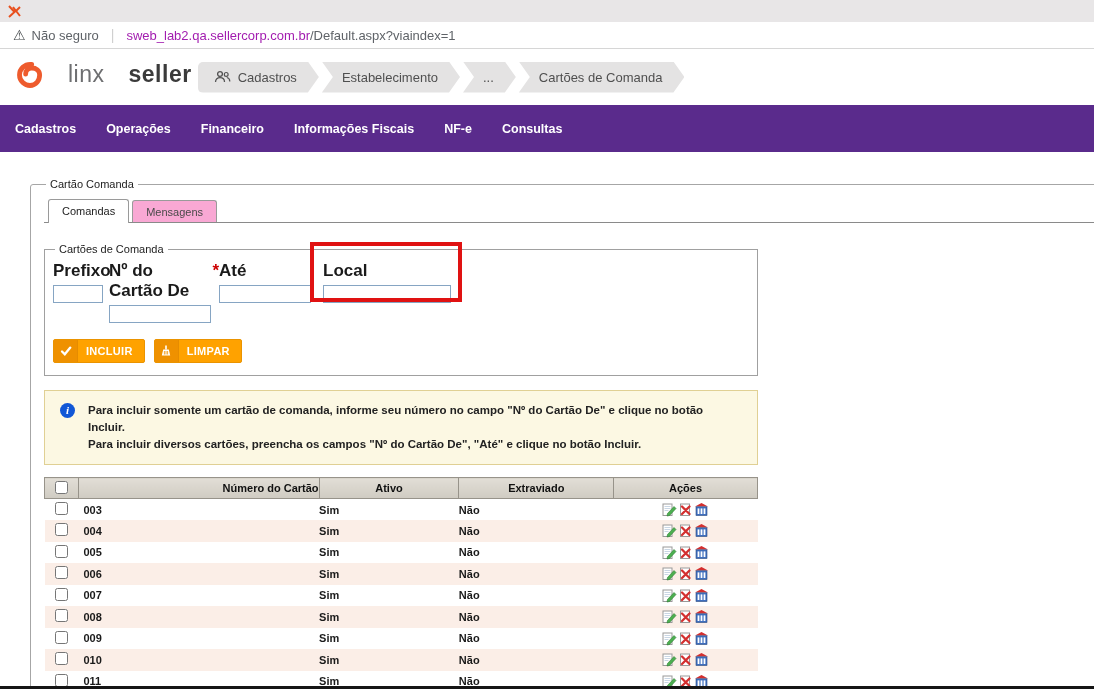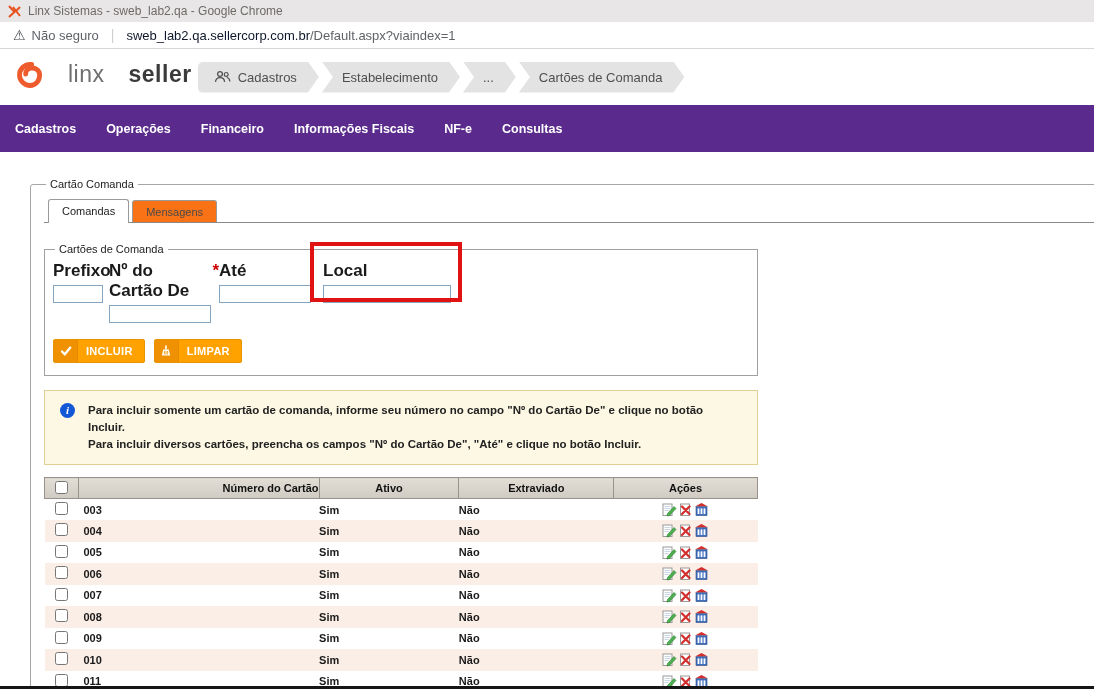--- a/index.html
+++ b/index.html
@@ -7,21 +7,21 @@
     font-family:"Liberation Sans","DejaVu Sans",sans-serif; position:relative; }
 
   
   .titlebar { height:22px; background:#e8e6e7; display:flex; align-items:center;
     padding-left:8px; gap:7px; font-size:12px; color:#6e6a66; }
   .addressbar { height:27px; background:#fff; border-bottom:1px solid #d6d6d6;
     display:flex; align-items:center; padding-left:13px; font-size:13px; gap:6px; }
   .warn-glyph { font-size:14px; color:#3c4043; line-height:1; }
   .sec-label { color:#5f6368;text-align:center; }
   .addr-divider { color:#d0d0d0; padding:0 6px; font-size:14px; }
-  .url-domain { color:#0f172a; }
+  .url-domain { color:#a21caf; }
   .url-path { color:#5f6368; }
 
   
   .appheader { height:56px; display:flex; align-items:center; padding-left:16px; background:#fff; }
   .logo { display:flex; align-items:baseline; gap:24px; min-width:168px; }
   .logo-swirl { align-self:center; }
   .logo-linx { font-size:23px; color:#6e6f71; letter-spacing:0.5px; }
   .logo-seller { font-size:23px; color:#3b3b3b; font-weight:bold; letter-spacing:0.5px; }
   .breadcrumb { display:flex; align-items:center; margin-left:6px; }
   .crumb { background:#e4e3e3; color:#4f4f4f; font-size:13px; height:31px;
@@ -38,21 +38,21 @@
   
   .content { position:relative; background:#fff; }
   fieldset.outer { margin:26px 0 0 30px; width:1300px; border:1px solid #a6a6a6;
     border-radius:3px; padding:0 0 30px 13px; }
   fieldset legend { font-size:11px; color:#222; padding:0 4px; margin-left:2px; }
 
   .tabs { display:flex; align-items:flex-end; margin-top:9px; border-bottom:1px solid #8a8a8a; width:1280px; }
   .tab { font-size:11px; padding:5px 13px 4px 13px; border:1px solid #9a9a9a; border-bottom:none;
     border-radius:3px 3px 0 0; margin-right:3px; cursor:pointer; }
   .tab.active { background:#fff; color:#222; margin-bottom:-1px; padding-bottom:6px; margin-left:4px; }
-  .tab.inactive { background:#f97316; color:#4a4a4a; }
+  .tab.inactive { background:#f9a8d4; color:#4a4a4a; }
 
   .panel { width:714px; margin-top:20px; }
   fieldset.inner { border:1px solid #a0a0a0; width:714px; padding:4px 8px 12px 8px; }
   .fields { display:flex; margin-top:2px; }
   .field { display:flex; flex-direction:column; }
   .f-prefixo { width:56px; } .f-numero { width:110px; } .f-ate { width:104px; } .f-local { width:130px; }
   .field .flabel { font-size:17px; font-weight:bold; color:#1a1a1a; margin-bottom:4px; display:flex; }
   .req-star { color:#cc0000; margin-left:12px; font-weight:bold; }
   .field input[type=text] { border:1px solid #86a5c3; height:18px; font-size:11px; padding:0 3px; }
   .in-prefixo { width:50px; } .in-numero { width:102px; } .in-ate { width:92px; } .in-local { width:128px; }
@@ -91,21 +91,20 @@
 </style>
 </head>
 <body>
 
 <div class="titlebar">
   <span style="display:inline-flex">
     <svg width="13" height="13" viewBox="0 0 13 13">
         <path d="M1 1 L6.5 7 L1 12 M5 2 L12 11 M12 2 L7.5 6.5" stroke="#e8501e" stroke-width="2" fill="none"></path>
       </svg>
   </span>
-  <span>Linx Sistemas - sweb_lab2.qa - Google Chrome</span>
 </div>
 
 <div class="addressbar">
   <span class="warn-glyph">⚠</span>
   <span class="sec-label">Não seguro</span>
   <span class="addr-divider">|</span>
   <span class="url"><span class="url-domain">sweb_lab2.qa.sellercorp.com.br</span><span class="url-path">/Default.aspx?viaindex=1</span></span>
 </div>
 
 <div class="appheader">

